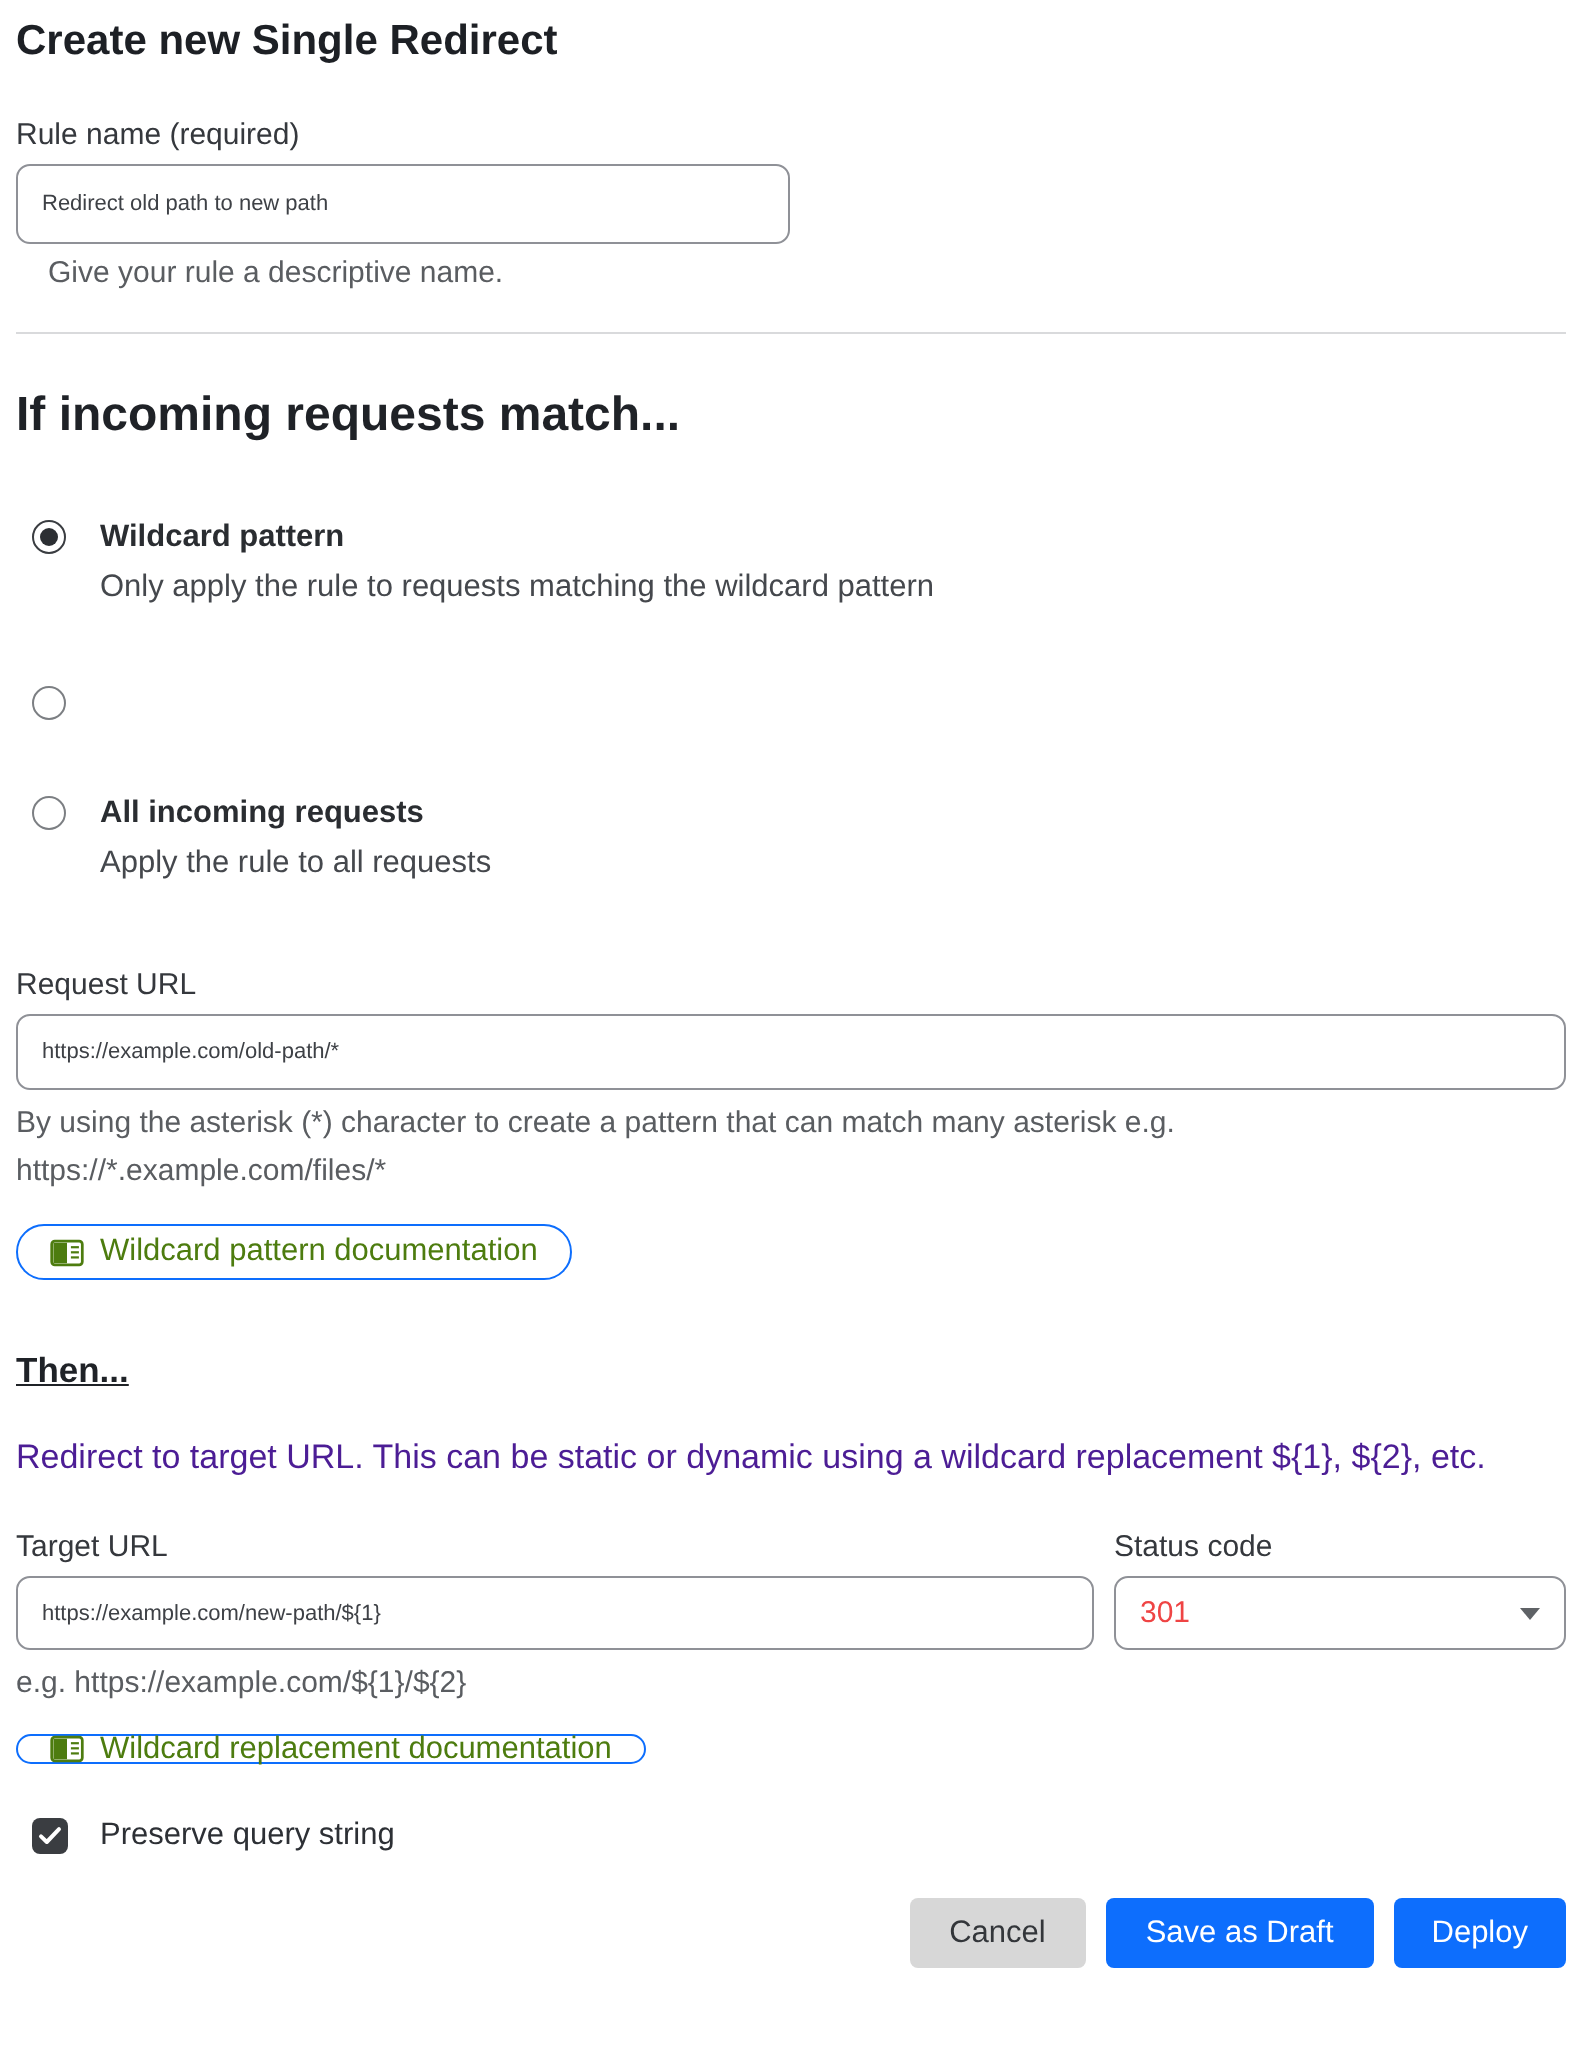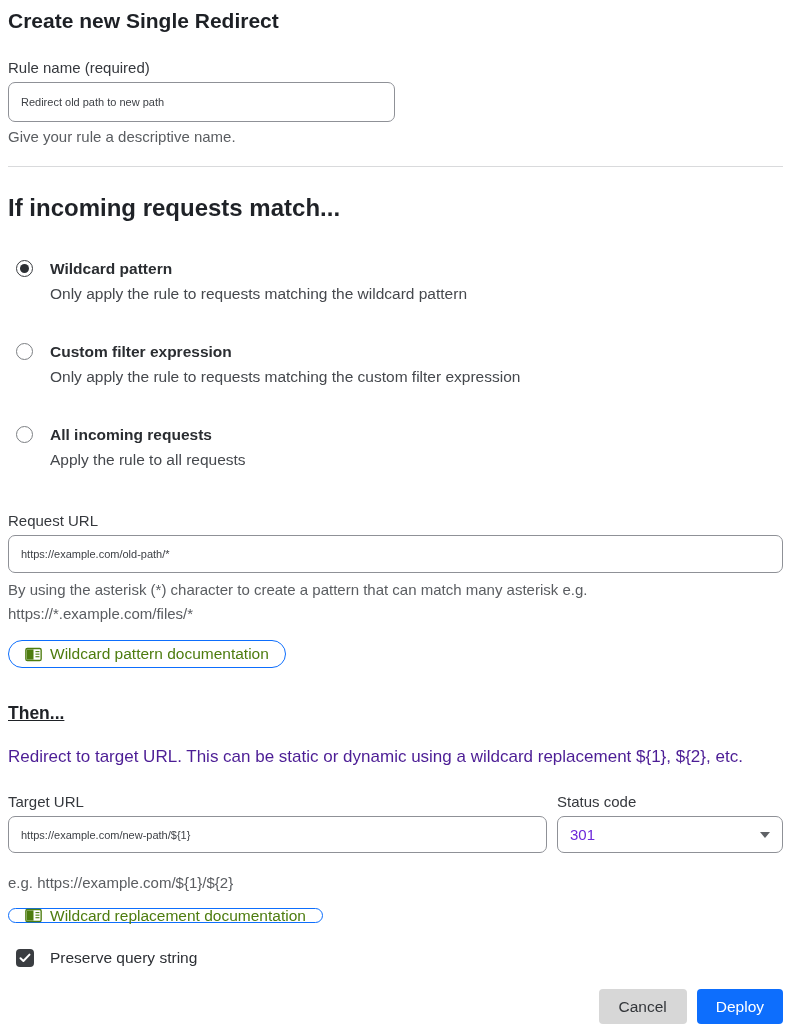--- a/index.html
+++ b/index.html
@@ -33,21 +33,21 @@
     height: 40px;
     outline: none;
     background: #fff;
   }
   .helper {
     font-size: 15px;
     line-height: 24px;
     color: #5a5d61;
   }
   .rule-name-input { width: 387px; margin-top: 5px; }
-  .rule-helper { margin-top: 5px; line-height: 19px; }
+  .rule-helper { margin-top: 5px; line-height: 19px; margin-left: 16px; }
   hr.divider {
     border: none;
     border-top: 1px solid #d9dadc;
     margin-top: 20px;
   }
   h2.section-heading {
     font-size: 24px;
     line-height: 22px;
     font-weight: 700;
     color: #1f2227;
@@ -134,30 +134,30 @@
     margin-top: 5px;
     height: 37px;
     border: 1px solid #8f9197;
     border-radius: 7px;
     background: #fff;
     display: flex;
     align-items: center;
     justify-content: space-between;
     padding: 0 12px;
     font-size: 15px;
-    color: #6d28d9;
+    color: #ef4444;
     cursor: pointer;
   }
   .caret-down {
     width: 0; height: 0;
     border-left: 5px solid transparent;
     border-right: 5px solid transparent;
     border-top: 6px solid #5f6266;
   }
-  .target-helper { margin-top: 20px; line-height: 19px; }
+  .target-helper { margin-top: 7px; line-height: 19px; }
   .doc-button.replacement { margin-top: 16px; height: 15px; }
   .checkbox-row {
     margin-top: 22px;
     display: flex;
     align-items: center;
     cursor: pointer;
   }
   .checkbox-box {
     width: 18px; height: 18px;
     margin-left: 8px;
@@ -210,24 +210,20 @@
 <div class="radio-group" data-name="match-type-radio-group">
   <div class="radio-option checked" data-name="radio-option-wildcard-pattern">
     <span class="radio-circle" data-name="radio-selected-icon"></span>
     <span class="radio-texts">
       <span class="radio-label" style="display:block" data-name="radio-label">Wildcard pattern</span>
       <span class="radio-desc" style="display:block" data-name="radio-description">Only apply the rule to requests matching the wildcard pattern</span>
     </span>
   </div>
   <div class="radio-option" data-name="radio-option-custom-filter">
     <span class="radio-circle" data-name="radio-unselected-icon"></span>
-    <span class="radio-texts">
-      <span class="radio-label" style="display:block" data-name="radio-label">Custom filter expression</span>
-      <span class="radio-desc" style="display:block" data-name="radio-description">Only apply the rule to requests matching the custom filter expression</span>
-    </span>
   </div>
   <div class="radio-option" data-name="radio-option-all-requests">
     <span class="radio-circle" data-name="radio-unselected-icon"></span>
     <span class="radio-texts">
       <span class="radio-label" style="display:block" data-name="radio-label">All incoming requests</span>
       <span class="radio-desc" style="display:block" data-name="radio-description">Apply the rule to all requests</span>
     </span>
   </div>
 </div>
 
@@ -287,17 +283,18 @@
   <span class="checkbox-box" data-name="checkbox-checked-icon">
     <svg width="12" height="10" viewBox="0 0 12 10" aria-hidden="true">
       <path d="M1.5 5.2 L4.4 8 L10.5 1.6" fill="none" stroke="#ffffff" stroke-width="2" stroke-linecap="round" stroke-linejoin="round"></path>
     </svg>
   </span>
   <span class="checkbox-label" data-name="preserve-query-label">Preserve query string</span>
 </div>
 
 <div class="footer" data-name="footer-actions">
   <button class="btn btn-cancel" data-name="cancel-button">Cancel</button>
+  <button class="btn btn-primary btn-draft" data-name="save-as-draft-button">Save as Draft</button>
   <button class="btn btn-primary btn-deploy" data-name="deploy-button">Deploy</button>
 </div>
 
 
 
 
 </body></html>

